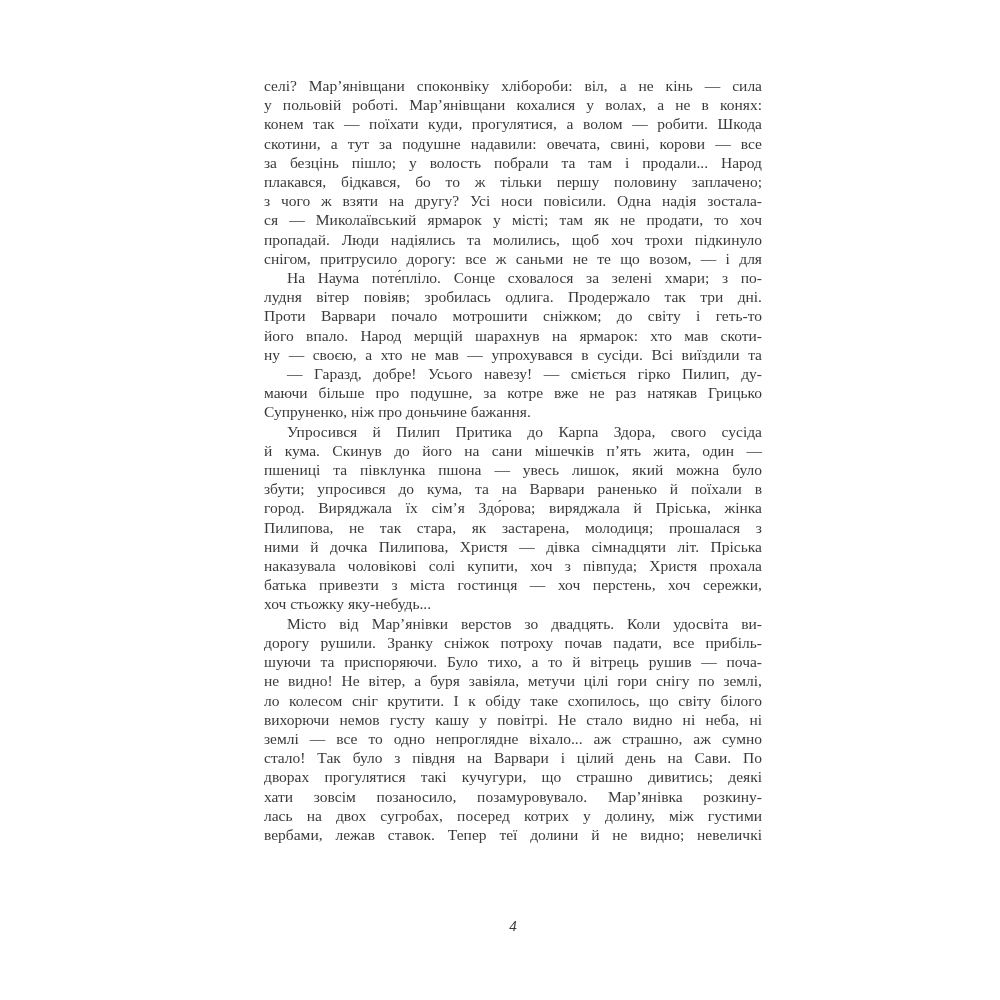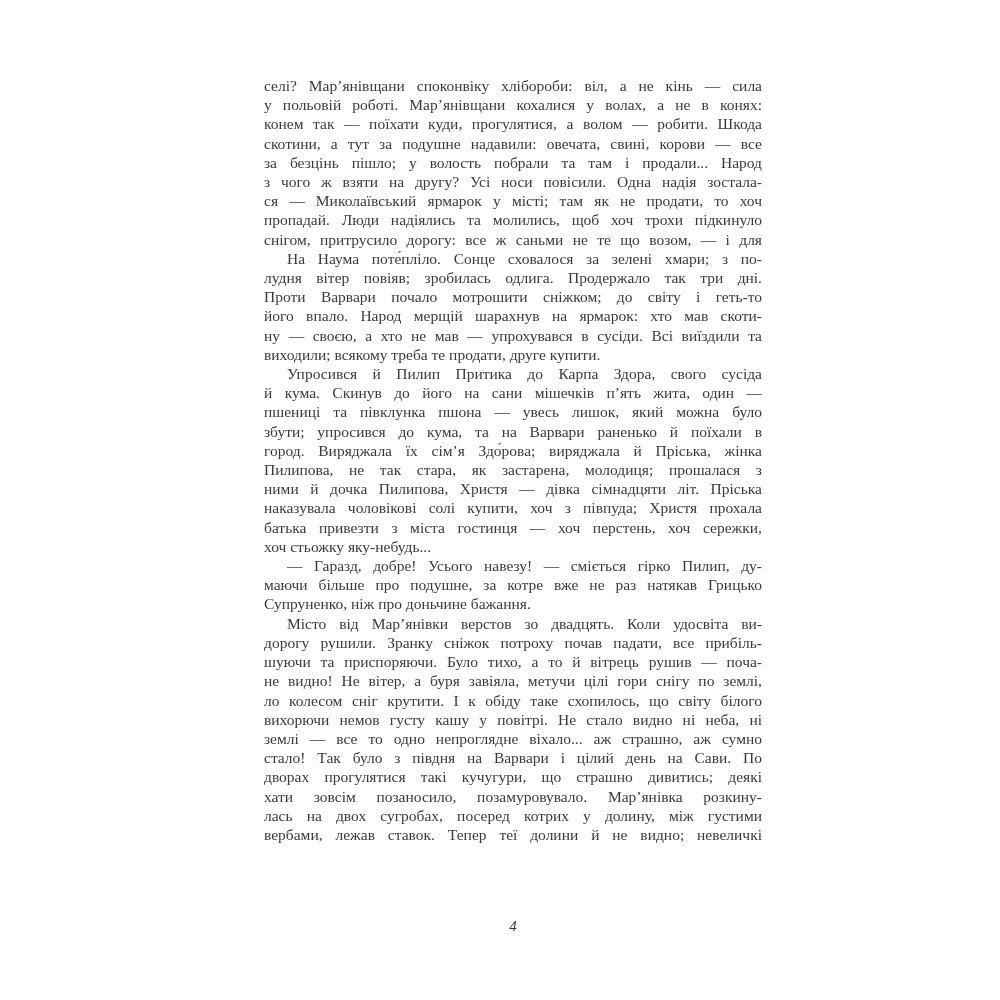--- a/index.html
+++ b/index.html
@@ -56,49 +56,49 @@
 <body>
 
 <div class="page">
   <div class="text-block" id="text-block">
       <div class="paragraph">
         <div class="line justified">селі? Мар’янівщани споконвіку хлібороби: віл, а не кінь — сила</div>
         <div class="line justified">у польовій роботі. Мар’янівщани кохалися у волах, а не в конях:</div>
         <div class="line justified">конем так — поїхати куди, прогулятися, а волом — робити. Шкода</div>
         <div class="line justified">скотини, а тут за подушне надавили: овечата, свині, корови — все</div>
         <div class="line justified">за безцінь пішло; у волость побрали та там і продали... Народ</div>
+        <div class="line justified">плакався, бідкався, бо то ж тільки першу половину заплачено;</div>
         <div class="line justified">з чого ж взяти на другу? Усі носи повісили. Одна надія зостала-</div>
         <div class="line justified">ся — Миколаївський ярмарок у місті; там як не продати, то хоч</div>
         <div class="line justified">пропадай. Люди надіялись та молились, щоб хоч трохи підкинуло</div>
         <div class="line justified">снігом, притрусило дорогу: все ж саньми не те що возом, — і для</div>
       </div>
       <div class="paragraph">
         <div class="line justified indented">На Наума поте́пліло. Сонце сховалося за зелені хмари; з по-</div>
         <div class="line justified">лудня вітер повіяв; зробилась одлига. Продержало так три дні.</div>
         <div class="line justified">Проти Варвари почало мотрошити сніжком; до світу і геть-то</div>
         <div class="line justified">його впало. Народ мерщій шарахнув на ярмарок: хто мав скоти-</div>
         <div class="line justified">ну — своєю, а хто не мав — упрохувався в сусіди. Всі виїздили та</div>
-        <div class="line">виходили; всякому треба те продати, друге купити.</div>
+      </div>
+      <div class="paragraph">
+        <div class="line justified indented">— Гаразд, добре! Усього навезу! — сміється гірко Пилип, ду-</div>
+        <div class="line justified">маючи більше про подушне, за котре вже не раз натякав Грицько</div>
+        <div class="line">Супруненко, ніж про доньчине бажання.</div>
       </div>
       <div class="paragraph">
         <div class="line justified indented">Упросився й Пилип Притика до Карпа Здора, свого сусіда</div>
         <div class="line justified">й кума. Скинув до його на сани мішечків п’ять жита, один —</div>
         <div class="line justified">пшениці та півклунка пшона — увесь лишок, який можна було</div>
         <div class="line justified">збути; упросився до кума, та на Варвари раненько й поїхали в</div>
         <div class="line justified">город. Виряджала їх сім’я Здо́рова; виряджала й Пріська, жінка</div>
         <div class="line justified">Пилипова, не так стара, як застарена, молодиця; прошалася з</div>
         <div class="line justified">ними й дочка Пилипова, Христя — дівка сімнадцяти літ. Пріська</div>
         <div class="line justified">наказувала чоловікові солі купити, хоч з півпуда; Христя прохала</div>
         <div class="line justified">батька привезти з міста гостинця — хоч перстень, хоч сережки,</div>
         <div class="line">хоч стьожку яку-небудь...</div>
-      </div>
-      <div class="paragraph">
-        <div class="line justified indented">— Гаразд, добре! Усього навезу! — сміється гірко Пилип, ду-</div>
-        <div class="line justified">маючи більше про подушне, за котре вже не раз натякав Грицько</div>
-        <div class="line">Супруненко, ніж про доньчине бажання.</div>
       </div>
       <div class="paragraph">
         <div class="line justified indented">Місто від Мар’янівки верстов зо двадцять. Коли удосвіта ви-</div>
         <div class="line justified">дорогу рушили. Зранку сніжок потроху почав падати, все прибіль-</div>
         <div class="line justified">шуючи та приспоряючи. Було тихо, а то й вітрець рушив — поча-</div>
         <div class="line justified">не видно! Не вітер, а буря завіяла, метучи цілі гори снігу по землі,</div>
         <div class="line justified">ло колесом сніг крутити. І к обіду таке схопилось, що світу білого</div>
         <div class="line justified">вихорючи немов густу кашу у повітрі. Не стало видно ні неба, ні</div>
         <div class="line justified">землі — все то одно непроглядне віхало... аж страшно, аж сумно</div>
         <div class="line justified">стало! Так було з півдня на Варвари і цілий день на Сави. По</div>

